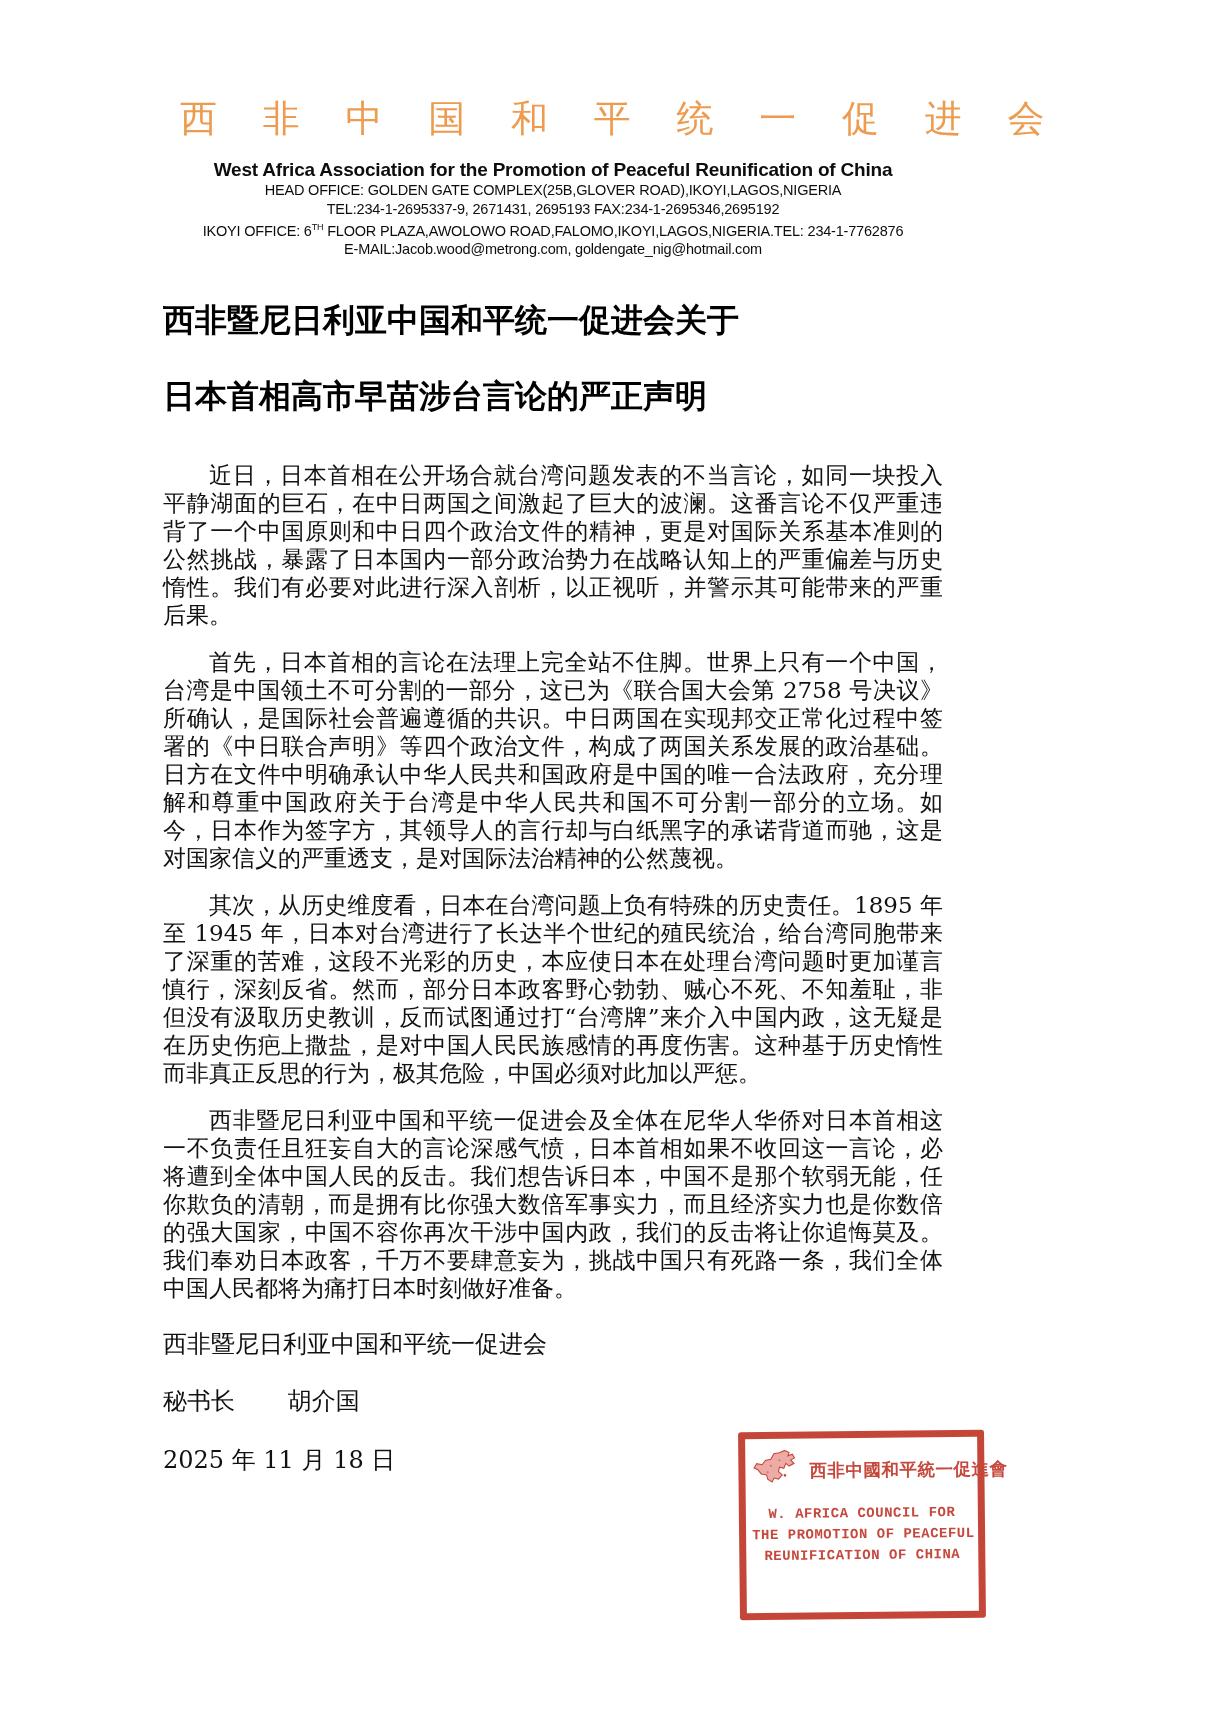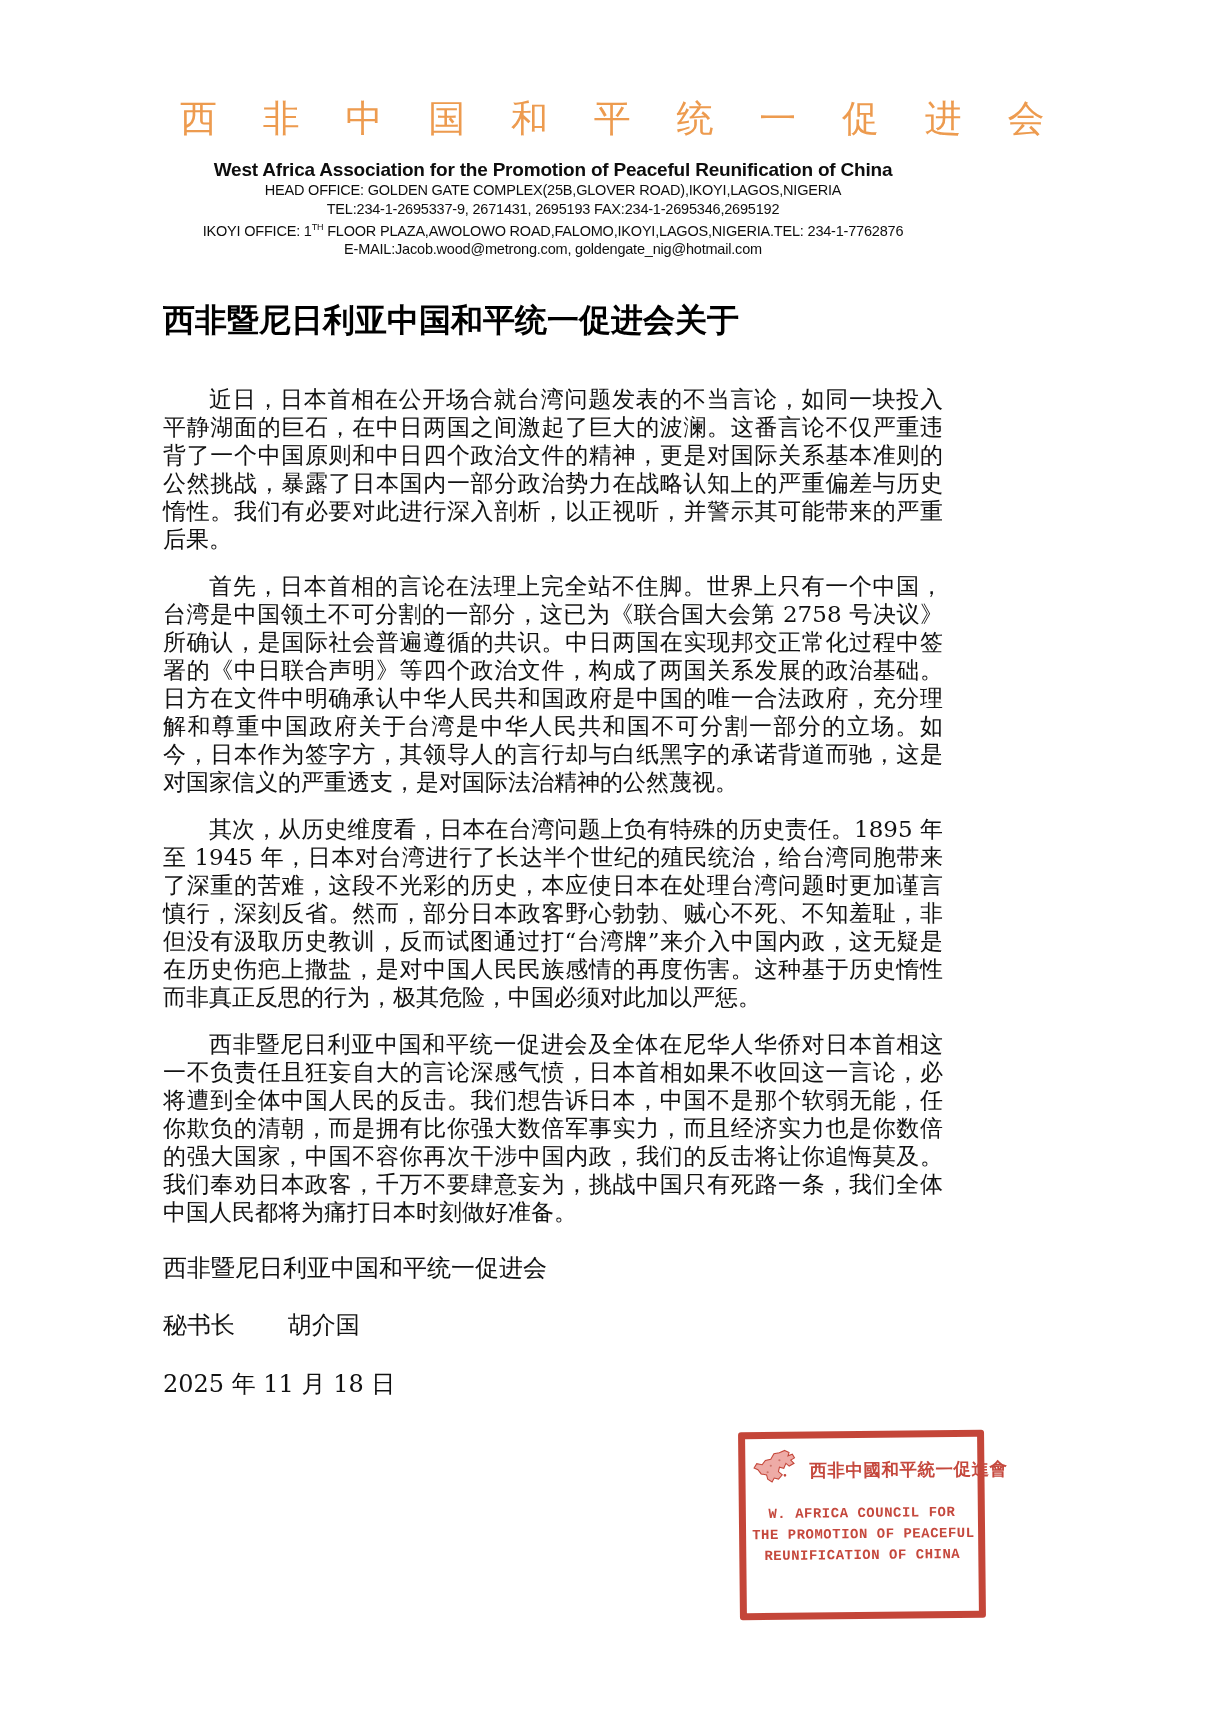--- a/index.html
+++ b/index.html
@@ -115,26 +115,27 @@
 </head>
 <body>
 
 <div class="page">
 
   <div class="letterhead">
     <div class="org-zh">西 非 中 国 和 平 统 一 促 进 会</div>
     <div class="org-en">West Africa Association for the Promotion of Peaceful Reunification of China</div>
     <div class="addr">HEAD OFFICE: GOLDEN GATE COMPLEX(25B,GLOVER ROAD),IKOYI,LAGOS,NIGERIA</div>
     <div class="addr">TEL:234-1-2695337-9, 2671431, 2695193    FAX:234-1-2695346,2695192</div>
-    <div class="addr"><span>IKOYI OFFICE: 1</span><sup>TH</sup><span> FLOOR PLAZA,AWOLOWO ROAD,FALOMO,IKOYI,LAGOS,NIGERIA.TEL: 234-1-7762876</span></div>
+    <div class="addr"><span>IKOYI OFFICE: 6</span><sup>TH</sup><span> FLOOR PLAZA,AWOLOWO ROAD,FALOMO,IKOYI,LAGOS,NIGERIA.TEL: 234-1-7762876</span></div>
     <div class="addr">E-MAIL:Jacob.wood@metrong.com, goldengate_nig@hotmail.com</div>
   </div>
 
   <div class="doc-title">
     <span class="t-line">西非暨尼日利亚中国和平统一促进会关于</span>
+    <span class="t-line">日本首相高市早苗涉台言论的严正声明</span>
   </div>
 
   <div class="body-text">
     <p>近日，日本首相在公开场合就台湾问题发表的不当言论，如同一块投入平静湖面的巨石，在中日两国之间激起了巨大的波澜。这番言论不仅严重违背了一个中国原则和中日四个政治文件的精神，更是对国际关系基本准则的公然挑战，暴露了日本国内一部分政治势力在战略认知上的严重偏差与历史惰性。我们有必要对此进行深入剖析，以正视听，并警示其可能带来的严重后果。</p>
     <p>首先，日本首相的言论在法理上完全站不住脚。世界上只有一个中国，台湾是中国领土不可分割的一部分，这已为《联合国大会第 2758 号决议》所确认，是国际社会普遍遵循的共识。中日两国在实现邦交正常化过程中签署的《中日联合声明》等四个政治文件，构成了两国关系发展的政治基础。日方在文件中明确承认中华人民共和国政府是中国的唯一合法政府，充分理解和尊重中国政府关于台湾是中华人民共和国不可分割一部分的立场。如今，日本作为签字方，其领导人的言行却与白纸黑字的承诺背道而驰，这是对国家信义的严重透支，是对国际法治精神的公然蔑视。</p>
     <p>其次，从历史维度看，日本在台湾问题上负有特殊的历史责任。1895 年至 1945 年，日本对台湾进行了长达半个世纪的殖民统治，给台湾同胞带来了深重的苦难，这段不光彩的历史，本应使日本在处理台湾问题时更加谨言慎行，深刻反省。然而，部分日本政客野心勃勃、贼心不死、不知羞耻，非但没有汲取历史教训，反而试图通过打“台湾牌”来介入中国内政，这无疑是在历史伤疤上撒盐，是对中国人民民族感情的再度伤害。这种基于历史惰性而非真正反思的行为，极其危险，中国必须对此加以严惩。</p>
     <p>西非暨尼日利亚中国和平统一促进会及全体在尼华人华侨对日本首相这一不负责任且狂妄自大的言论深感气愤，日本首相如果不收回这一言论，必将遭到全体中国人民的反击。我们想告诉日本，中国不是那个软弱无能，任你欺负的清朝，而是拥有比你强大数倍军事实力，而且经济实力也是你数倍的强大国家，中国不容你再次干涉中国内政，我们的反击将让你追悔莫及。我们奉劝日本政客，千万不要肆意妄为，挑战中国只有死路一条，我们全体中国人民都将为痛打日本时刻做好准备。</p>
   </div>
 
   <div class="sig-block">

